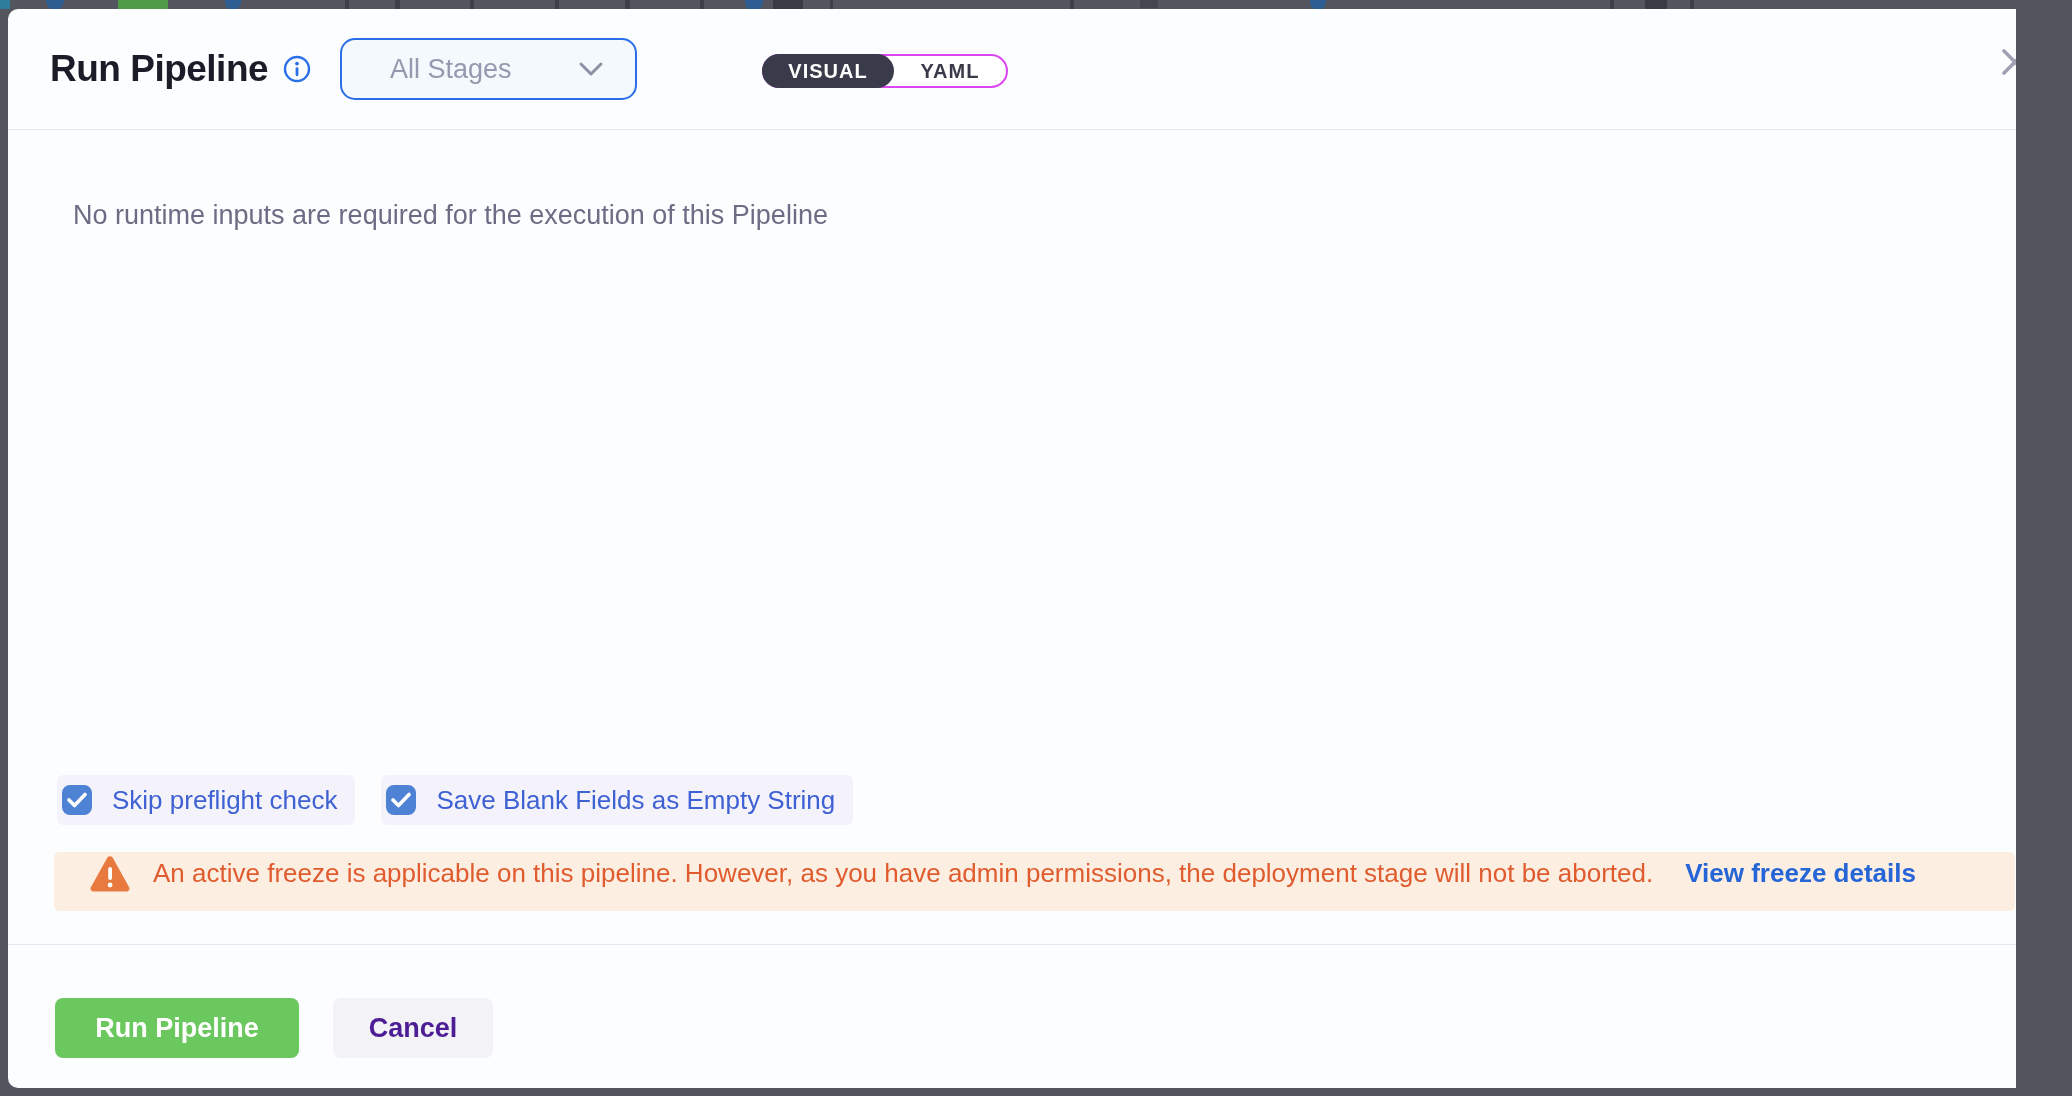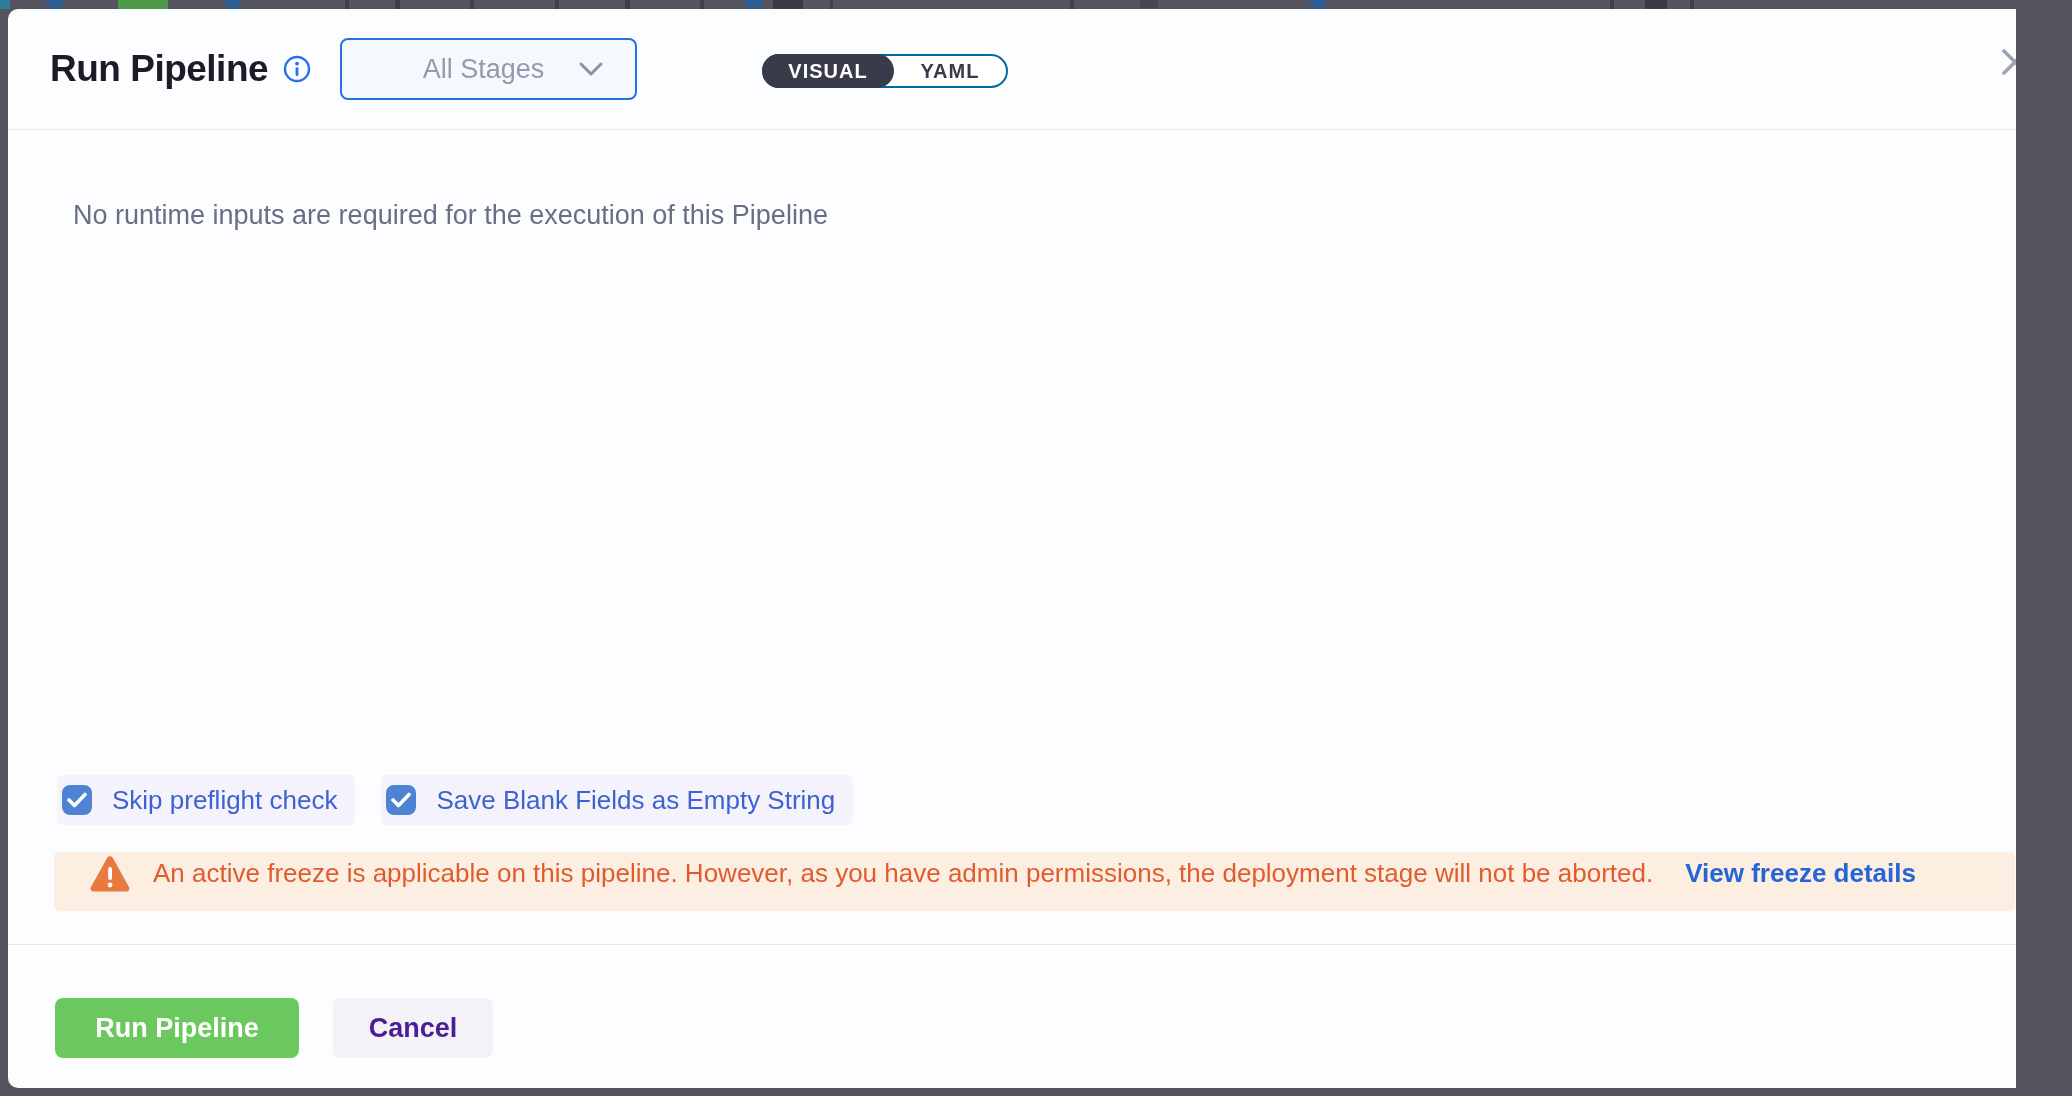--- a/index.html
+++ b/index.html
@@ -41,39 +41,38 @@
     color: #1c1c28;
     letter-spacing: -0.5px;
   }
   .info-icon { margin-left: 15px; display: inline-flex; }
 
   .stage-select {
     position: absolute;
     left: 332px; top: 29px;
     width: 297px; height: 62px;
     border: 2px solid var(--accent-blue, #2a6fe8);
-    border-radius: 8px;
+    border-radius: 15px;
     background: #f3f9fd;
     display: flex;
     align-items: center;
     padding: 0 30px 0 48px;
     cursor: pointer;
-    text-align: center;
   }
   .stage-select .value {
     flex: 1;
     font-size: 27px;
     color: #9698ad;
   }
 
   .view-toggle {
     position: absolute;
     left: 754px; top: 45px;
     width: 246px; height: 34px;
-    border: 2px solid #0369a1;
+    border: 2px solid #d946ef;
     border-radius: 17px;
     background: #ffffff;
     display: flex;
   }
   .toggle-seg {
     height: 34px;
     margin-top: -2px;
     display: flex;
     align-items: center;
     justify-content: center;

